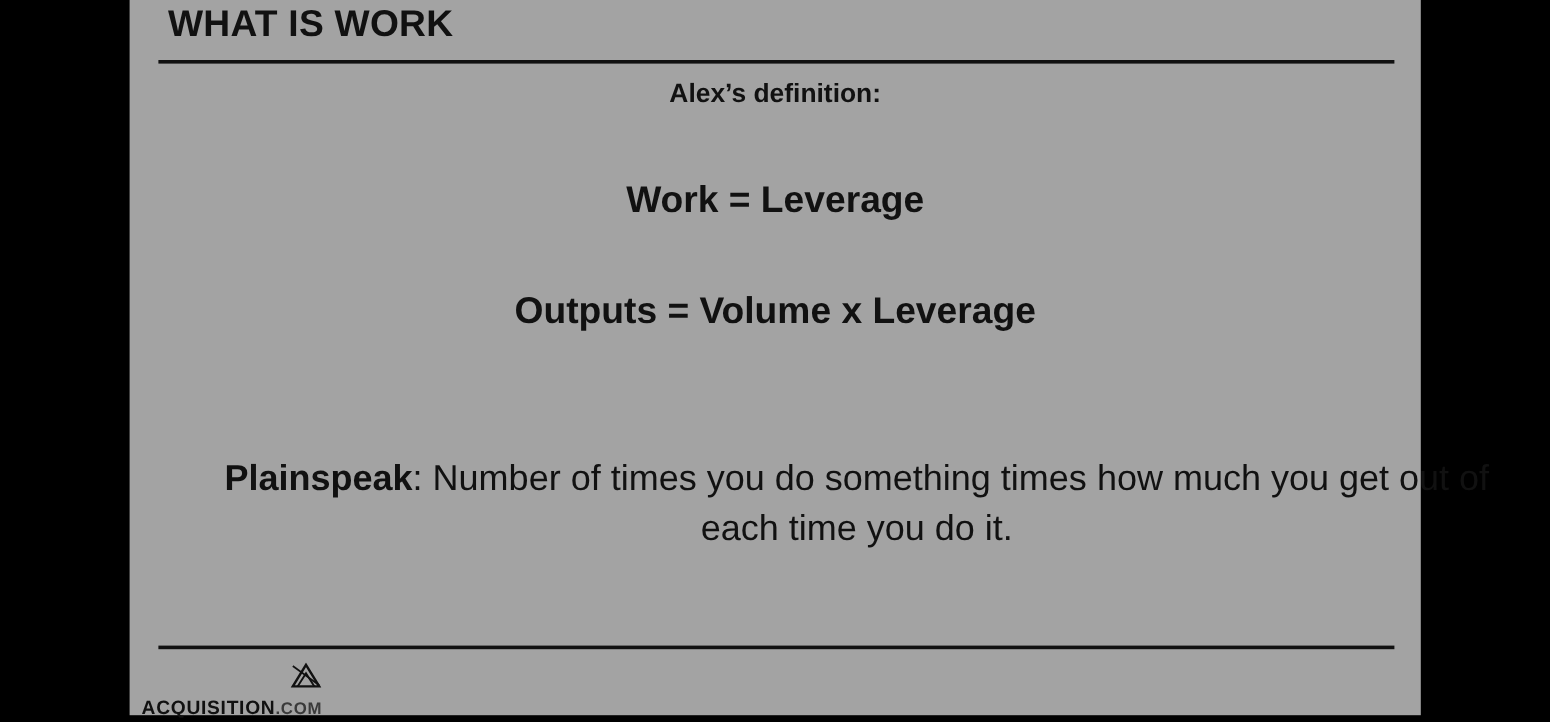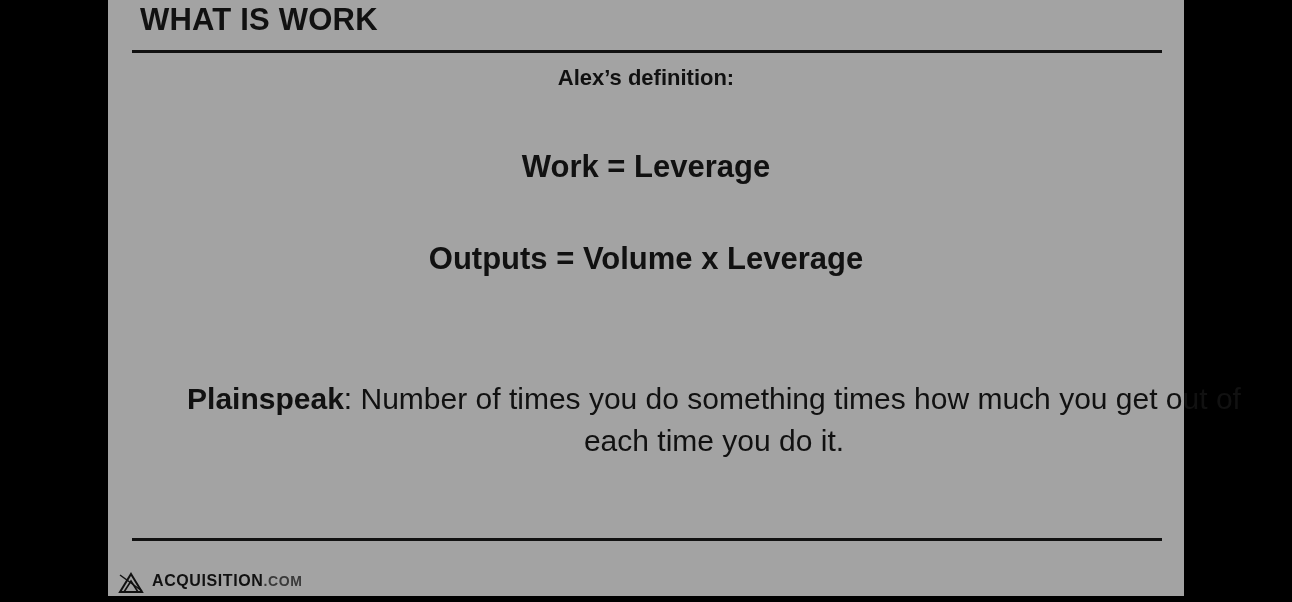--- a/index.html
+++ b/index.html
@@ -93,24 +93,25 @@
     position: absolute;
     left: 24px;
     top: 538px;
     width: 1030px;
     height: 3px;
     background: #111111;
   }
   .footer {
     position: absolute;
     left: 10px;
-    top: 572px;
+    top: 552px;
     display: flex;
-    align-items: flex-start;
+    align-items: flex-end;
     gap: 8px;
+    flex-direction: column;
   }
   .footer-logo {
     width: 26px;
     height: 22px;
     display: block;
   }
   .footer-text {
     font-size: 16px;
     font-weight: bold;
     letter-spacing: 0.6px;

